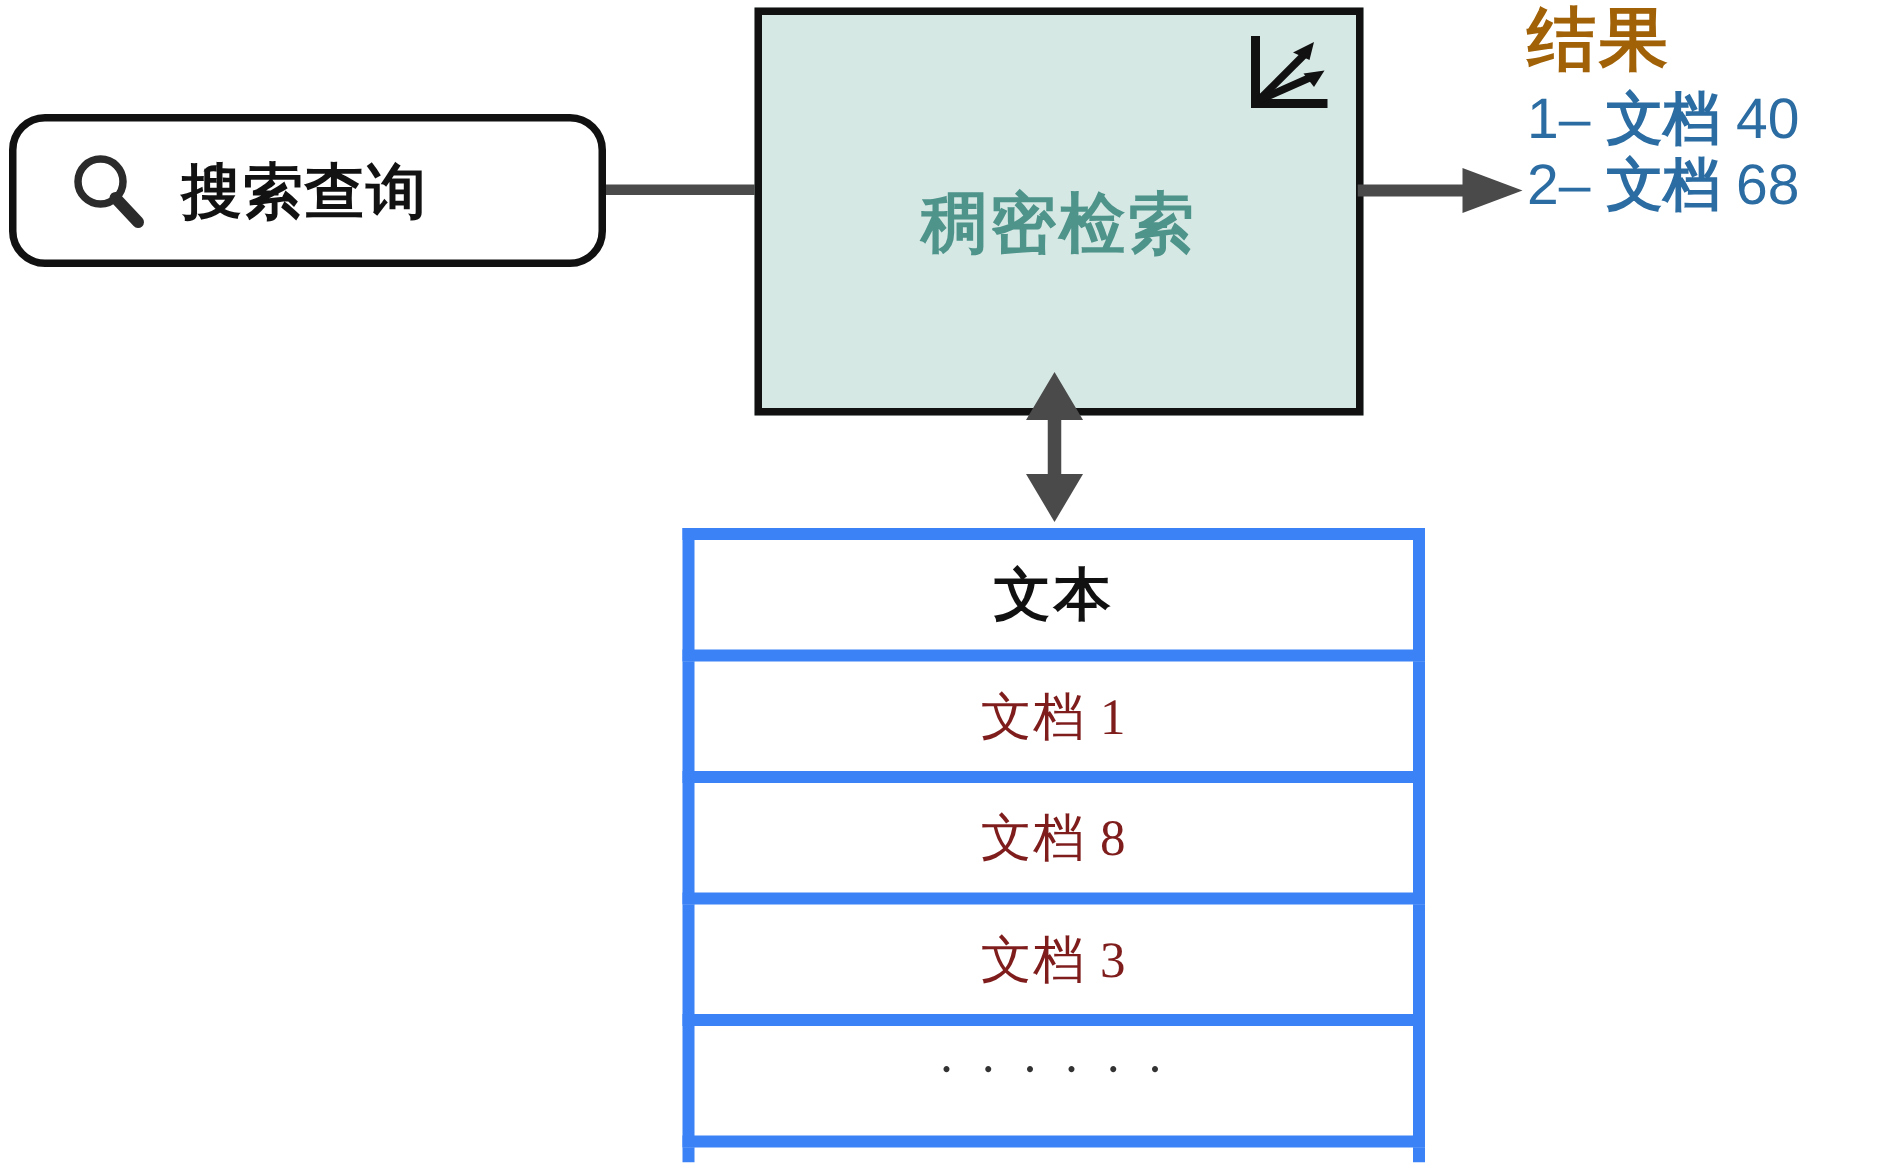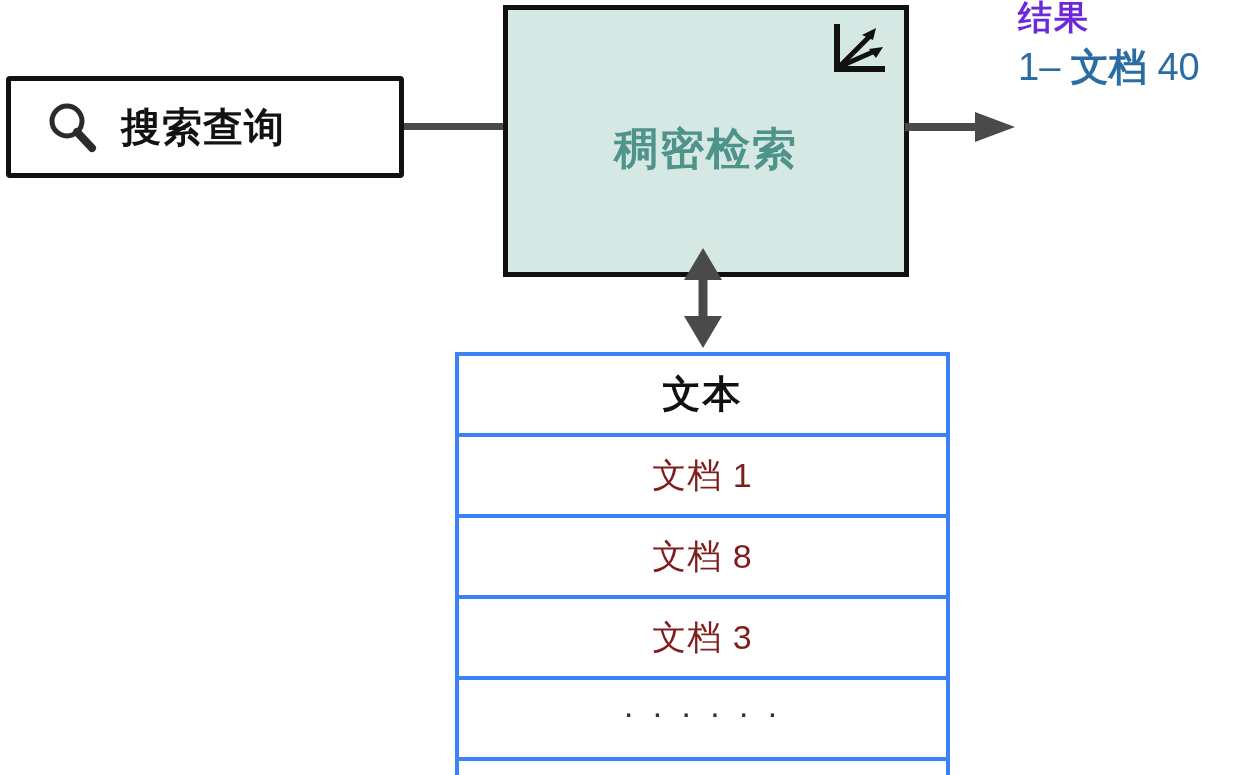--- a/index.html
+++ b/index.html
@@ -21,21 +21,21 @@
   
   #search-box {
     position: absolute;
     left: 6px;
     top: 76px;
     width: 398px;
     height: 102px;
     box-sizing: border-box;
     background: #ffffff;
     border: 5px solid #111111;
-    border-radius: 4px;
+    border-radius: 24px;
     display: flex;
     align-items: center;
     padding-left: 34px;
   }
   #search-icon {
     width: 54px;
     height: 54px;
     flex: 0 0 auto;
     margin-right: 22px;
   }
@@ -107,27 +107,26 @@
   }
 
   
   #results {
     position: absolute;
     left: 1018px;
     top: 2px;
     width: 239px;
   }
   #results-title {
-    font-size: 34px;
-    font-weight: 700;
-    color: #6d28d9;
+    font-size: 46px;
+    font-weight: 700;
+    color: #a16207;
     letter-spacing: 2px;
     line-height: 1.08;
     margin-bottom: 6px;
-    font-family: Liberation Mono, monospace;
   }
   .result-item {
     font-size: 38px;
     font-weight: 700;
     color: #2b6ca3;
     line-height: 1.17;
     white-space: nowrap;
   }
   .result-rank {
     font-weight: 400;
@@ -141,24 +140,25 @@
     position: absolute;
     left: 455px;
     top: 352px;
     width: 495px;
     border-collapse: collapse;
   }
   #corpus-table td {
     box-sizing: border-box;
     width: 495px;
     height: 81px;
-    border: 4px solid #3b82f6;
+    border: 8px solid #3b82f6;
     text-align: center;
     vertical-align: middle;
     background: #ffffff;
+    font-family: Liberation Serif, serif;
   }
   #corpus-table td.header-cell {
     font-size: 38px;
     font-weight: 700;
     color: #111111;
     letter-spacing: 2px;
   }
   #corpus-table td.row-cell {
     font-size: 34px;
     font-weight: 400;
@@ -222,20 +222,25 @@
 
   <div id="results">
     <div id="results-title">结果</div>
 
     <div class="result-item">
       <span class="result-rank">1–</span>
       <span>文档</span>
       <span class="result-num">40</span>
     </div>
 
+    <div class="result-item">
+      <span class="result-rank">2–</span>
+      <span>文档</span>
+      <span class="result-num">68</span>
+    </div>
 
   </div>
 
   <table id="corpus-table">
     <tbody>
       <tr>
         <td class="header-cell">文本</td>
       </tr>
       <tr>
         <td class="row-cell">文档 1</td>

